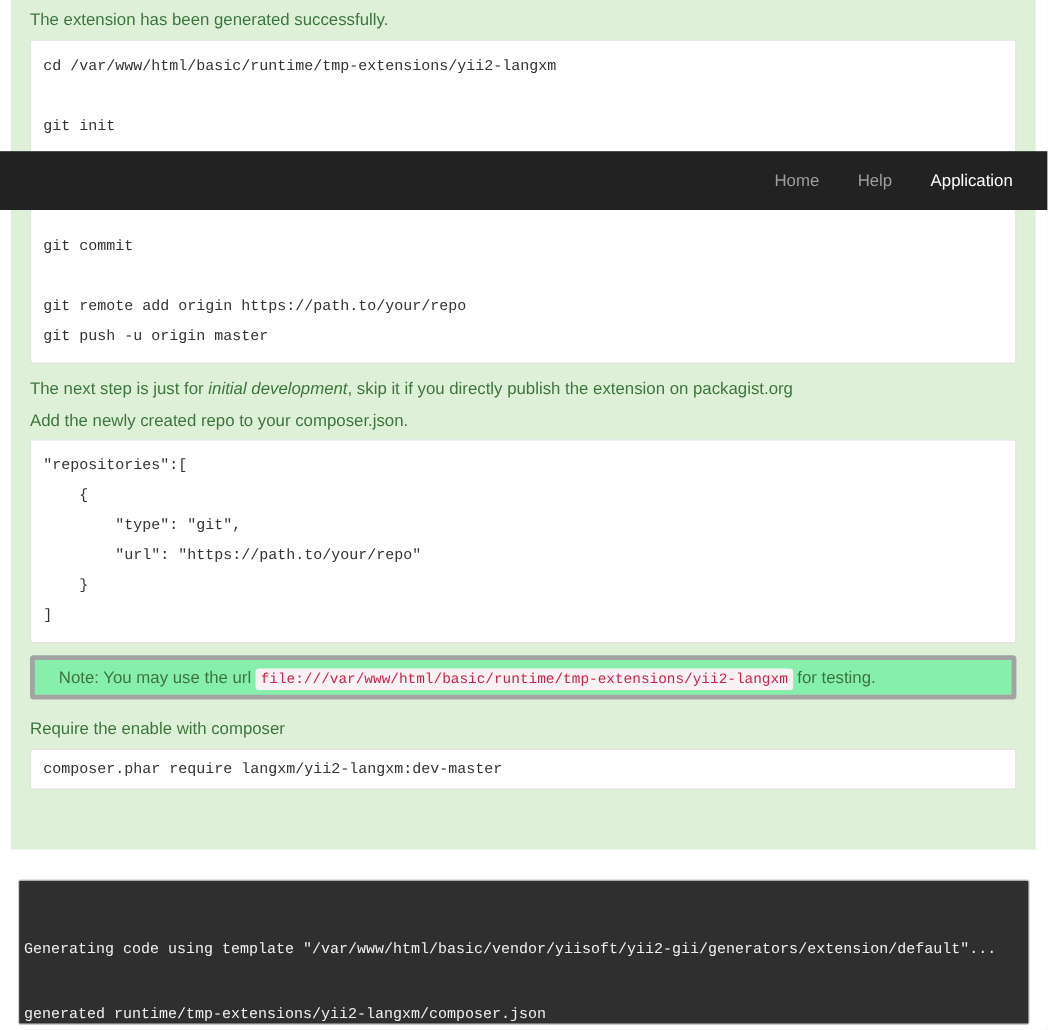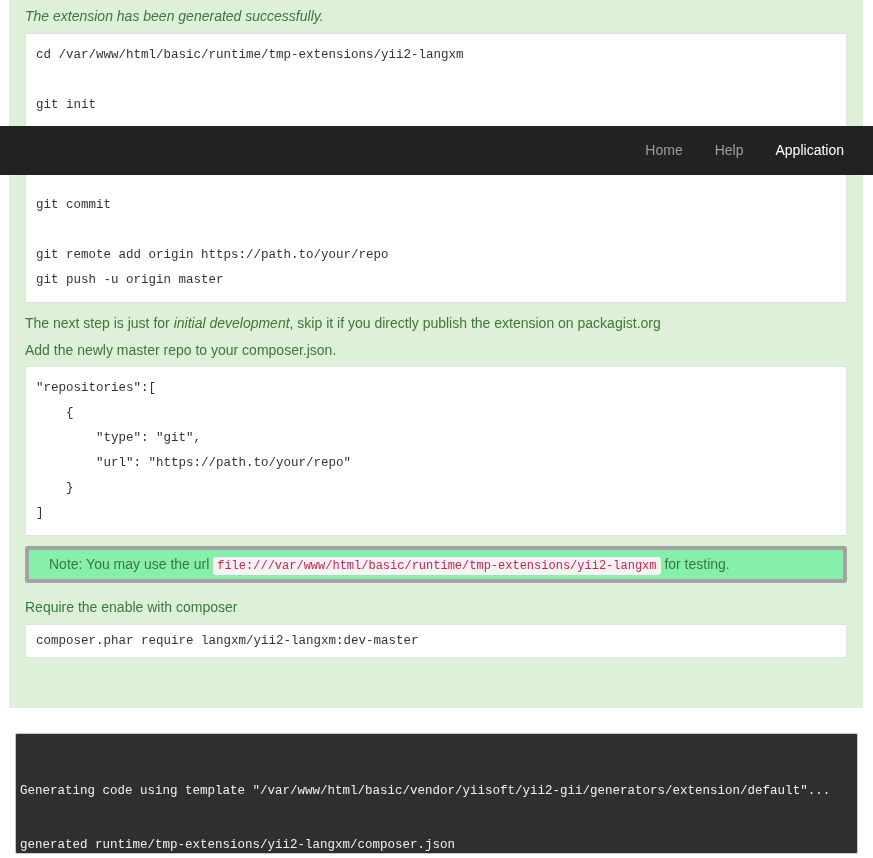--- a/index.html
+++ b/index.html
@@ -20,21 +20,21 @@
     height: 716px;
     background: #dff0d8;
     color: #3c763d;
     padding: 14px 16px 16px 16px;
     font-size: 14px;
     line-height: 1.45;
     overflow: hidden;
   }
   .alert-success p { margin: 0 0 7px 0; }
   .alert-success p.tight { margin-bottom: 6px; }
-  .lead-italic { font-style: italic; }
+  .lead-italic { }
   em.inline-em { font-style: italic; }
 
   
   pre.codeblock {
     background: #ffffff;
     border: 1px solid #e2e2e2;
     border-radius: 2px;
     margin: 0 0 10px 0;
     padding: 9px 10px;
     font-family: "Liberation Mono", "DejaVu Sans Mono", monospace;
@@ -123,21 +123,21 @@
 
 git add -A
 
 git commit
 
 git remote add origin https://path.to/your/repo
 git push -u origin master</pre>
 
     <p class="tight"><span>The next step is just for </span><em class="inline-em">initial development</em><span>, skip it if you directly publish the extension on packagist.org</span></p>
 
-    <p class="tight">Add the newly master repo to your composer.json.</p>
+    <p class="tight">Add the newly created repo to your composer.json.</p>
 
     <pre class="codeblock">"repositories":[
     {
         "type": "git",
         "url": "https://path.to/your/repo"
     }
 ]</pre>
 
     <div class="well-note"><span>Note: You may use the url</span>
       <code class="inline-code">file:///var/www/html/basic/runtime/tmp-extensions/yii2-langxm</code>

